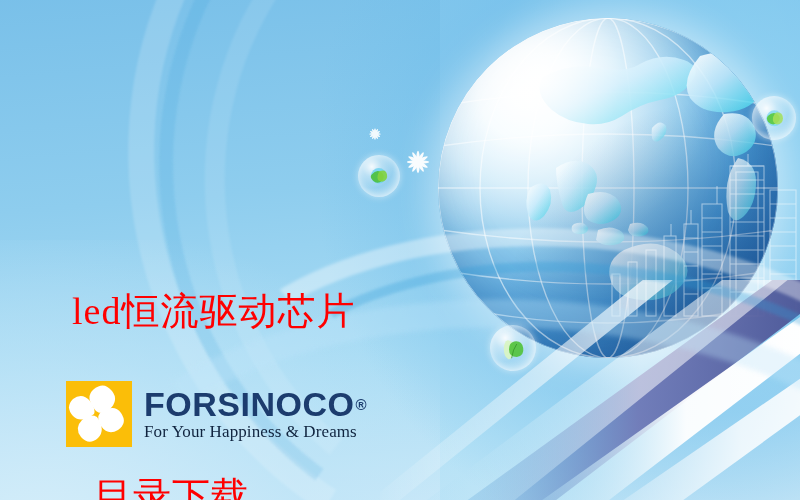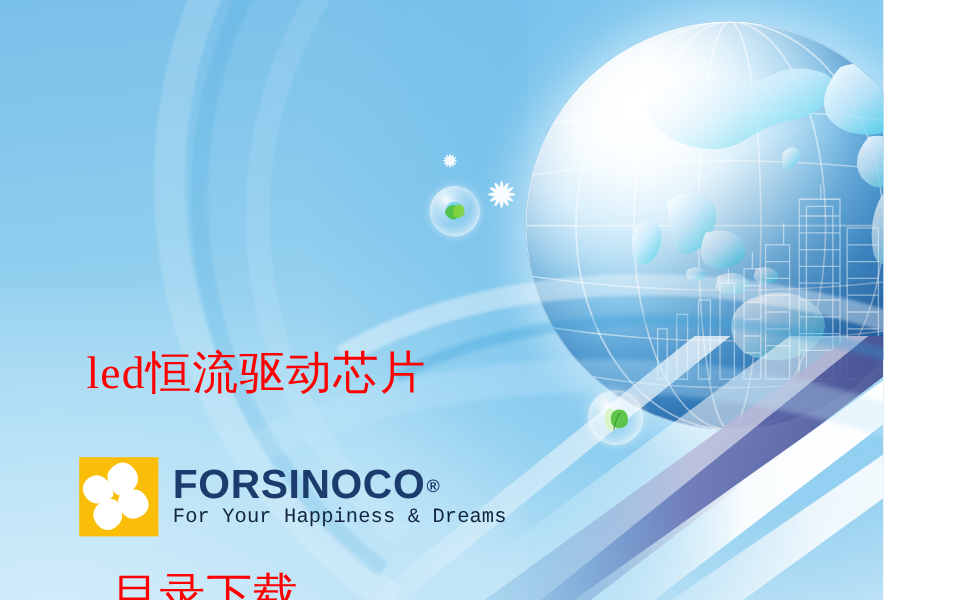--- a/index.html
+++ b/index.html
@@ -1,21 +1,21 @@
 <!DOCTYPE html>
 <html><head>
 <meta charset="utf-8">
 <title>Banner</title>
 <style>
   html,body{margin:0;padding:0;background:#fff;}
   body{font-family:"Liberation Sans",sans-serif;}
 
   #banner{
     position:relative;
-    width:736px;height:500px;
+    width:800px;height:500px;
     overflow:hidden;
     background:linear-gradient(160deg,#7cc2ea 0%,#8ccbee 28%,#9ed6f2 55%,#b6e2f6 78%,#cfeaf8 100%);
   }
 
   
   .wash{position:absolute;pointer-events:none;}
 
   .wash-left{
     left:-40px;top:0;width:480px;height:500px;
     background:linear-gradient(175deg,#79c0e9 0%,#8ecdee 40%,#a9dcf4 72%,#c9e8f8 100%);
@@ -124,21 +124,21 @@
   #logo-mark svg{width:100%;height:100%;}
   #logo-text{margin-left:12px;}
   #logo-name{
     font-family:"Liberation Sans",sans-serif;
     font-weight:bold;font-size:34px;line-height:1;
     color:#1c3c6e;letter-spacing:.5px;
     display:flex;align-items:center;
   }
   #logo-reg{font-size:15px;line-height:1;margin-left:1px;margin-top:2px;}
   #logo-tag{
-    font-family:Liberation Mono, monospace;
+    font-family:Liberation Serif, serif;
     font-size:17px;color:#10243f;margin-top:1px;letter-spacing:.1px;
   }
 </style>
 </head>
 <body>
 
 <div id="banner">
 
   <div class="wash wash-left"></div>
   <div class="wash wash-right"></div>

